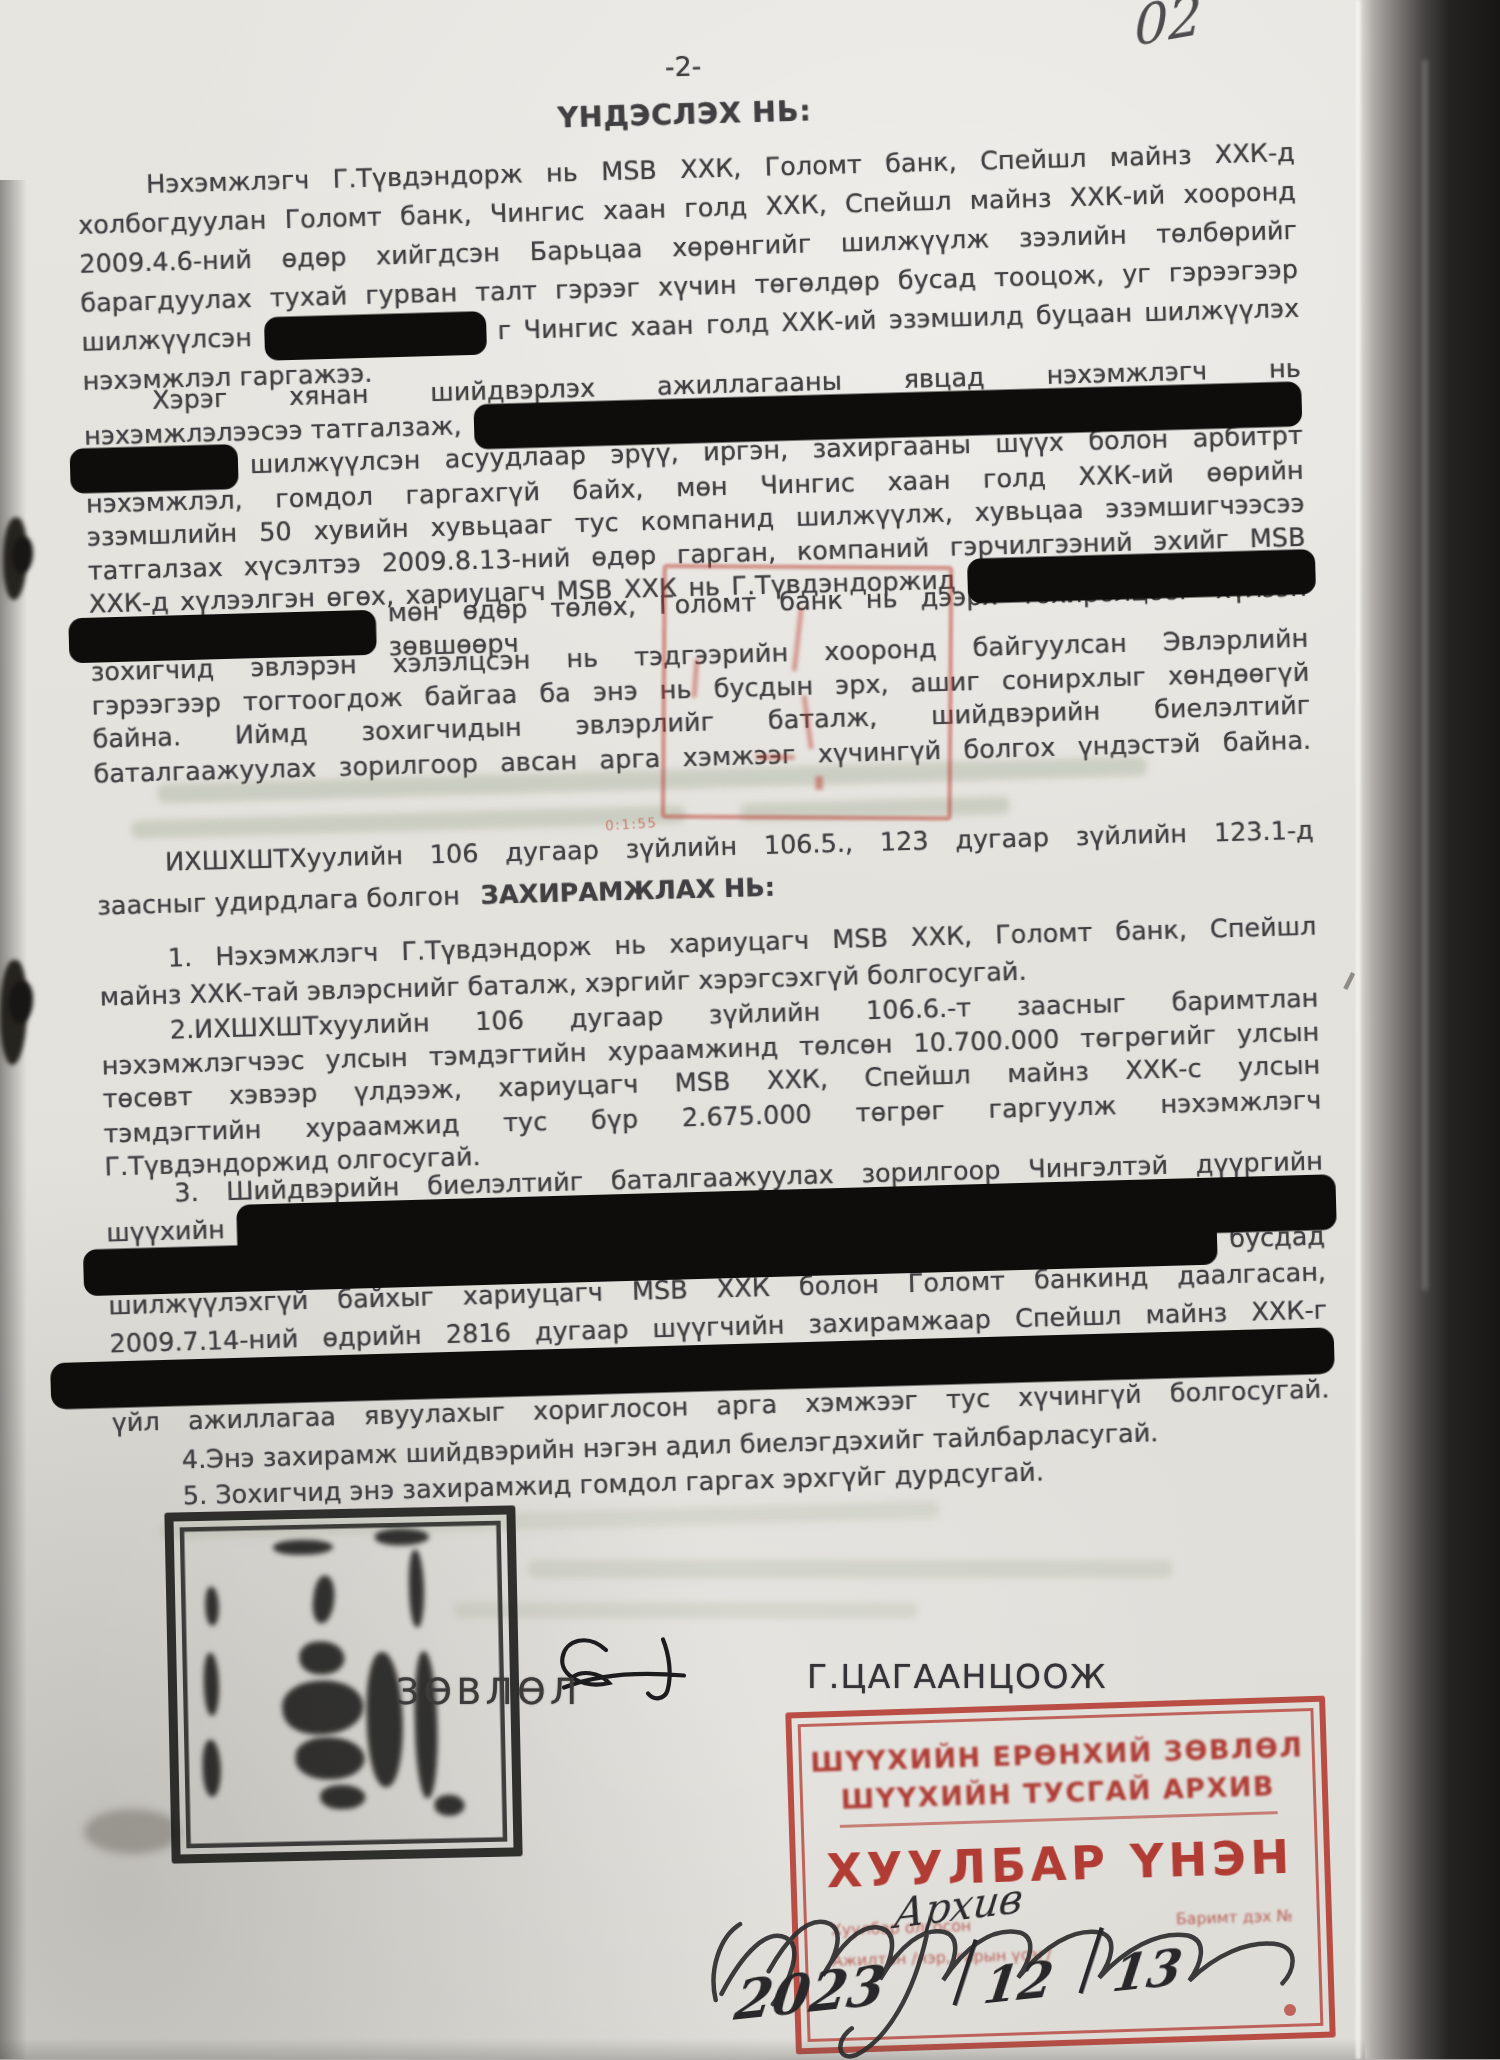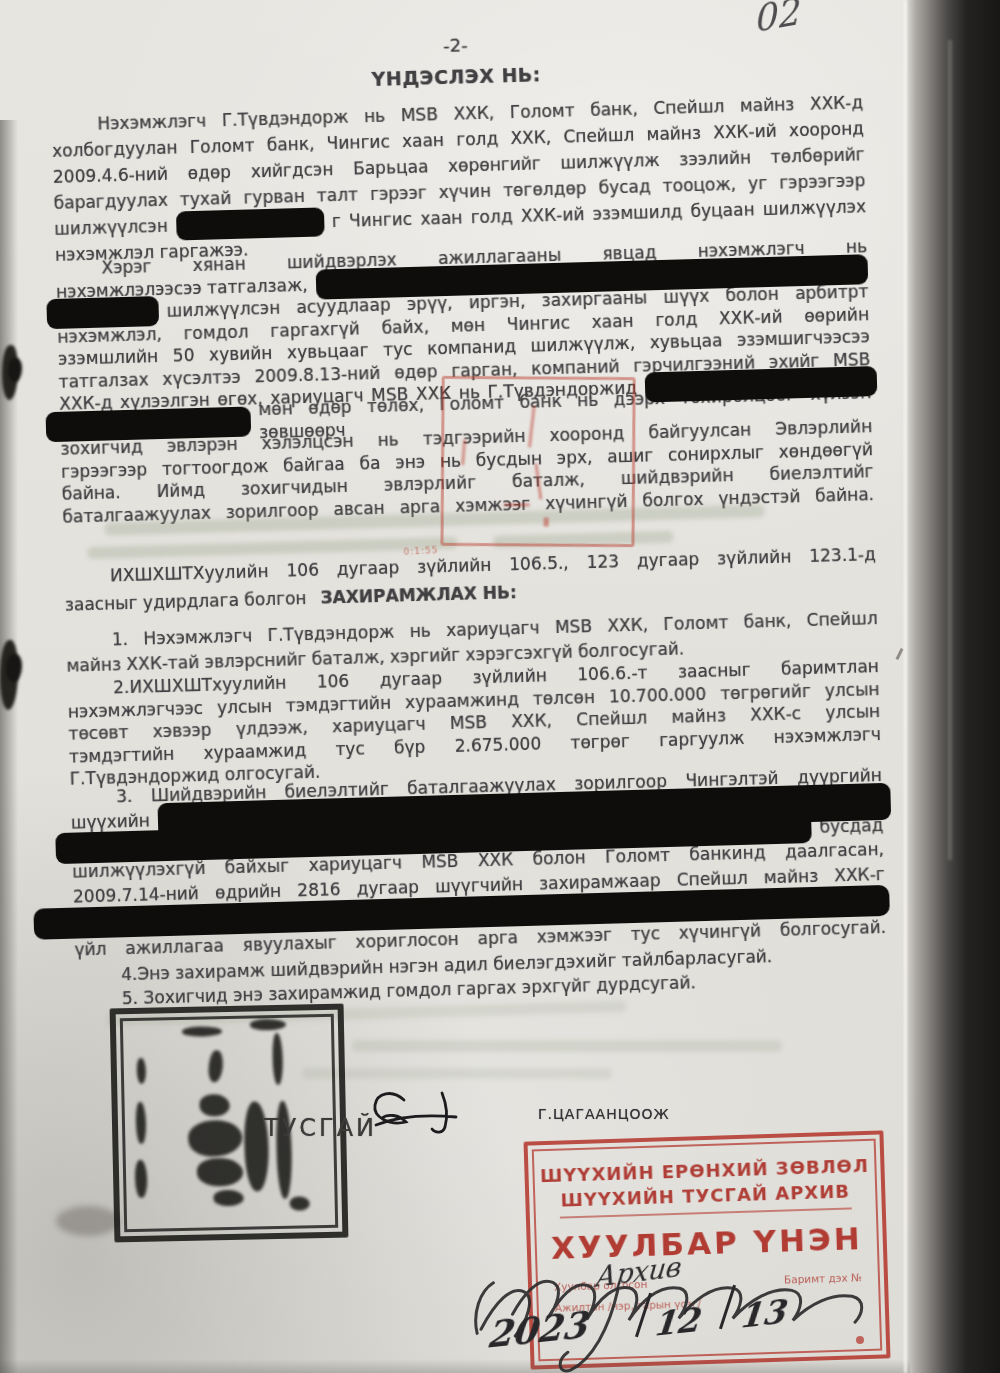--- a/index.html
+++ b/index.html
@@ -79,21 +79,21 @@
   
   #blackstamp{position:absolute;left:112px;top:1006px;width:234px;height:234px;z-index:4;
     transform:rotate(-1.2deg);filter:blur(.4px);}
   .bs-outer{position:absolute;inset:0;border:6px solid rgba(24,24,22,.88);border-radius:2px;}
   .bs-inner{position:absolute;inset:10px;border:3px solid rgba(24,24,22,.8);}
   .blob{position:absolute;background:#141412;filter:blur(1.7px);opacity:.85;border-radius:45% 55% 50% 50%;}
   #stamp-smudge{position:absolute;left:56px;top:1206px;width:64px;height:30px;z-index:3;
     background:rgba(110,108,100,.5);filter:blur(3px);border-radius:50%;}
   #judge-label{position:absolute;left:264px;top:1114px;z-index:6;font-size:24px;letter-spacing:3px;
     color:#3c3b3a;filter:blur(.5px);text-shadow:0 0 1px rgba(60,59,58,.8);}
-  #judge-name{position:absolute;left:538px;top:1106px;z-index:5;font-size:14px;letter-spacing:1px;
+  #judge-name{position:absolute;left:538px;top:1106px;z-index:5;font-size:22px;letter-spacing:1px;
     color:#343337;text-shadow:0 0 .8px rgba(52,51,55,.8);}
   #signature{position:absolute;left:368px;top:1084px;z-index:5;}
   
   #redstamp{position:absolute;left:527px;top:1136px;width:352px;height:220px;z-index:4;
     transform:rotate(-1.8deg);border:4px solid rgba(177,45,35,.82);border-radius:2px;filter:blur(.35px);}
   .rs-inner{position:absolute;inset:4px;border:2px solid rgba(177,45,35,.7);padding-top:12px;box-sizing:border-box;}
   .rs-l1,.rs-l2{text-align:center;font-size:18px;font-weight:700;letter-spacing:1px;line-height:25px;
     color:rgba(168,40,32,.88);filter:blur(.55px);}
   .rs-div{width:86%;margin:4px auto 0;border-bottom:2px solid rgba(177,45,35,.55);}
   .rs-title{margin-top:11px;text-align:center;font-size:31px;font-weight:700;letter-spacing:3px;
@@ -243,21 +243,21 @@
     <span class="blob" style="left:84px;top:152px;width:46px;height:28px"></span>
     <span class="blob" style="left:100px;top:184px;width:30px;height:16px"></span>
     <span class="blob" style="left:132px;top:96px;width:24px;height:90px"></span>
     <span class="blob" style="left:162px;top:28px;width:10px;height:52px"></span>
     <span class="blob" style="left:164px;top:96px;width:15px;height:98px"></span>
     <span class="blob" style="left:72px;top:20px;width:40px;height:10px"></span>
     <span class="blob" style="left:140px;top:14px;width:36px;height:11px"></span>
     <span class="blob" style="left:176px;top:192px;width:20px;height:14px"></span>
   </div>
 
-  <div id="judge-label">ТУСГАЙ</div>
+  <div id="judge-label">ЗӨВЛӨЛ</div>
 
   <svg id="signature" width="112" height="60" viewBox="0 0 112 60">
     <path d="M36 16 C24 5 9 9 7 21 C5 33 21 42 38 38 C31 30 19 30 14 34 M8 41 C28 33 54 30 88 33 M74 9 C78 19 80 32 77 43 C75 49 68 50 64 45" stroke="#1c1c1e" stroke-width="2.8" fill="none" stroke-linecap="round"></path>
   </svg>
 
   <div id="judge-name">Г.ЦАГААНЦООЖ</div>
 
   <div id="redstamp">
     <div class="rs-inner">
       <div class="rs-l1">ШҮҮХИЙН ЕРӨНХИЙ ЗӨВЛӨЛ</div>

